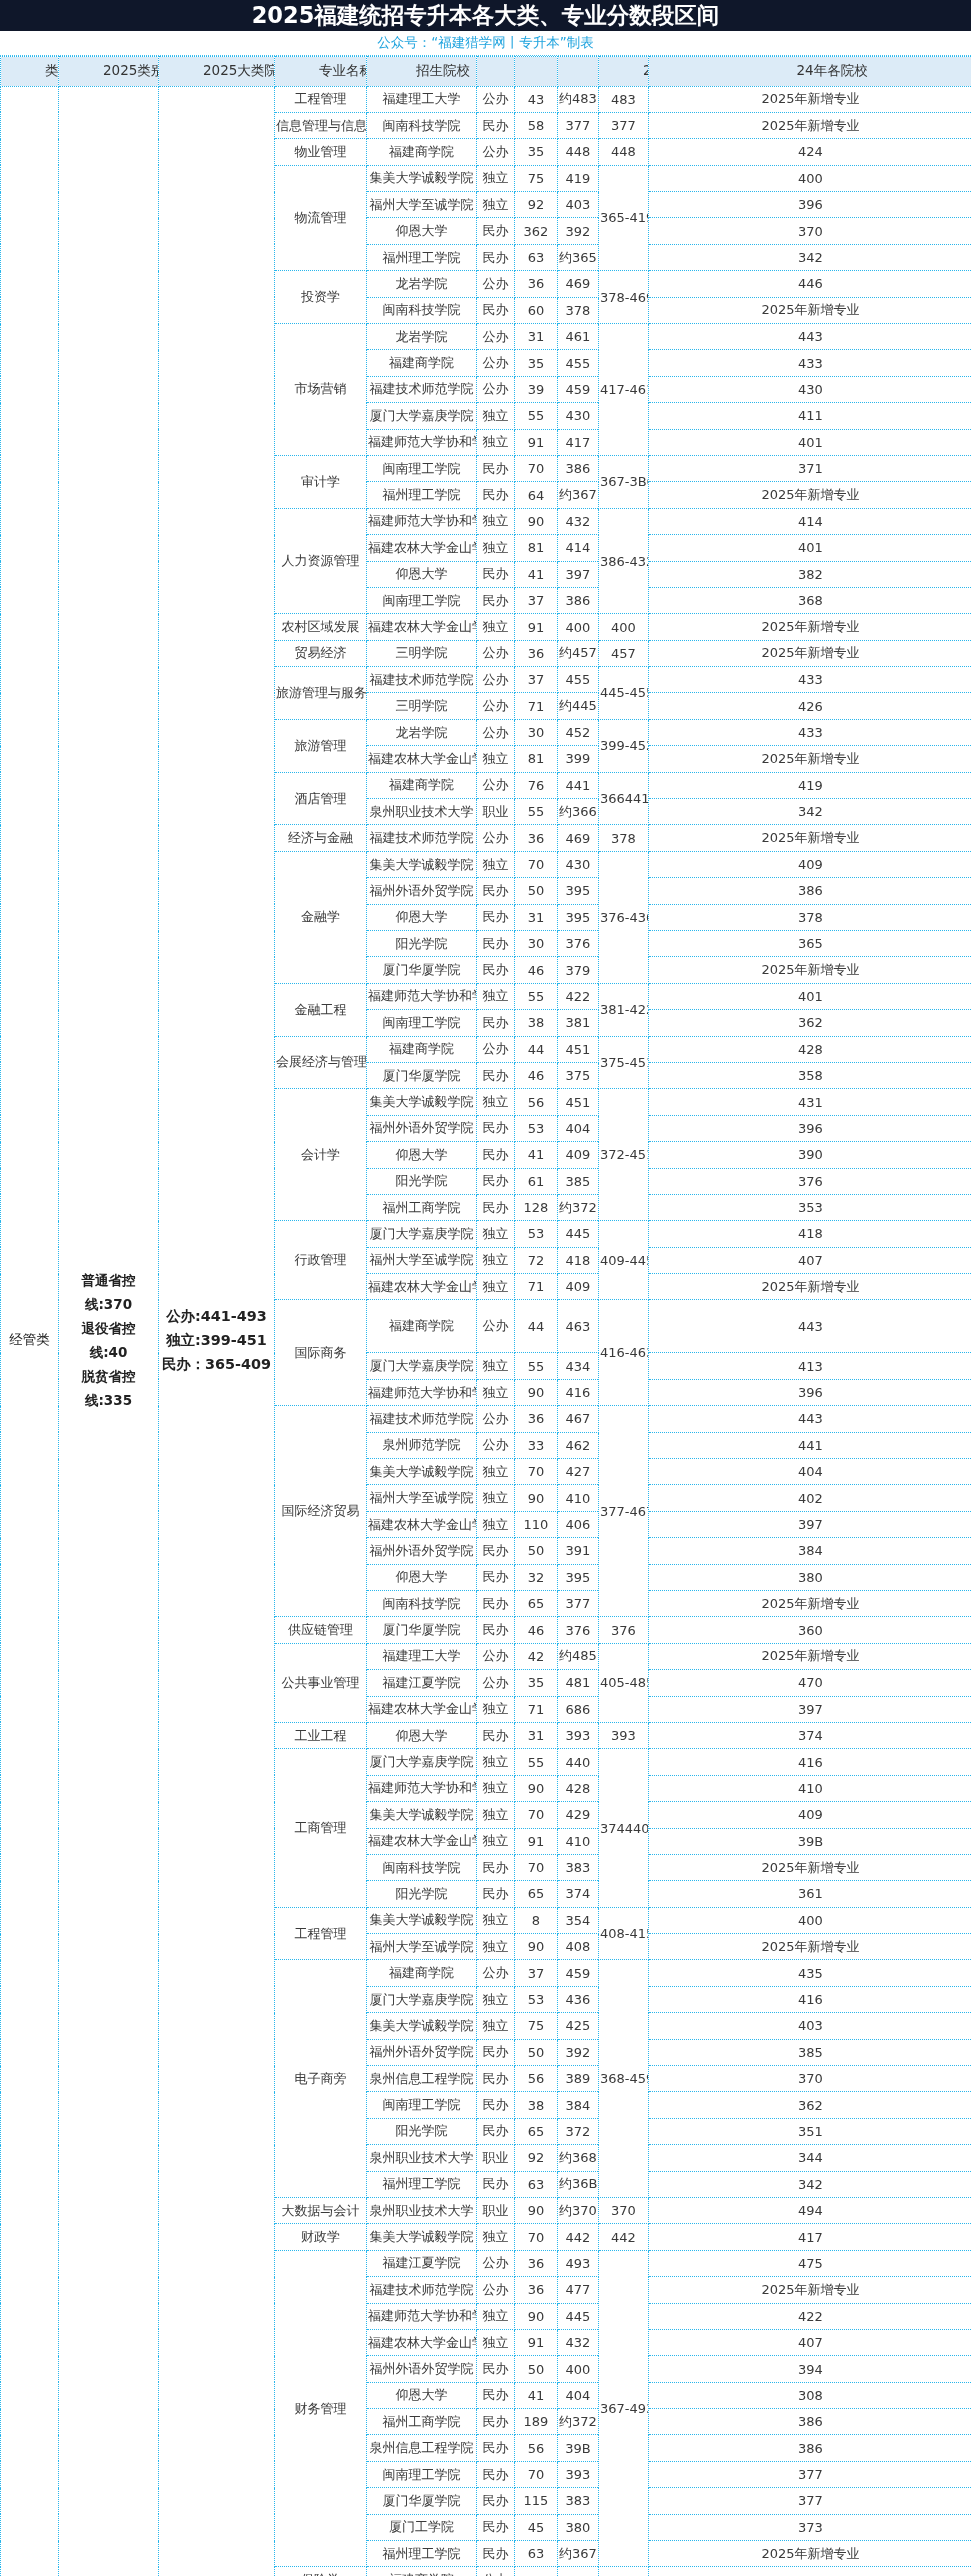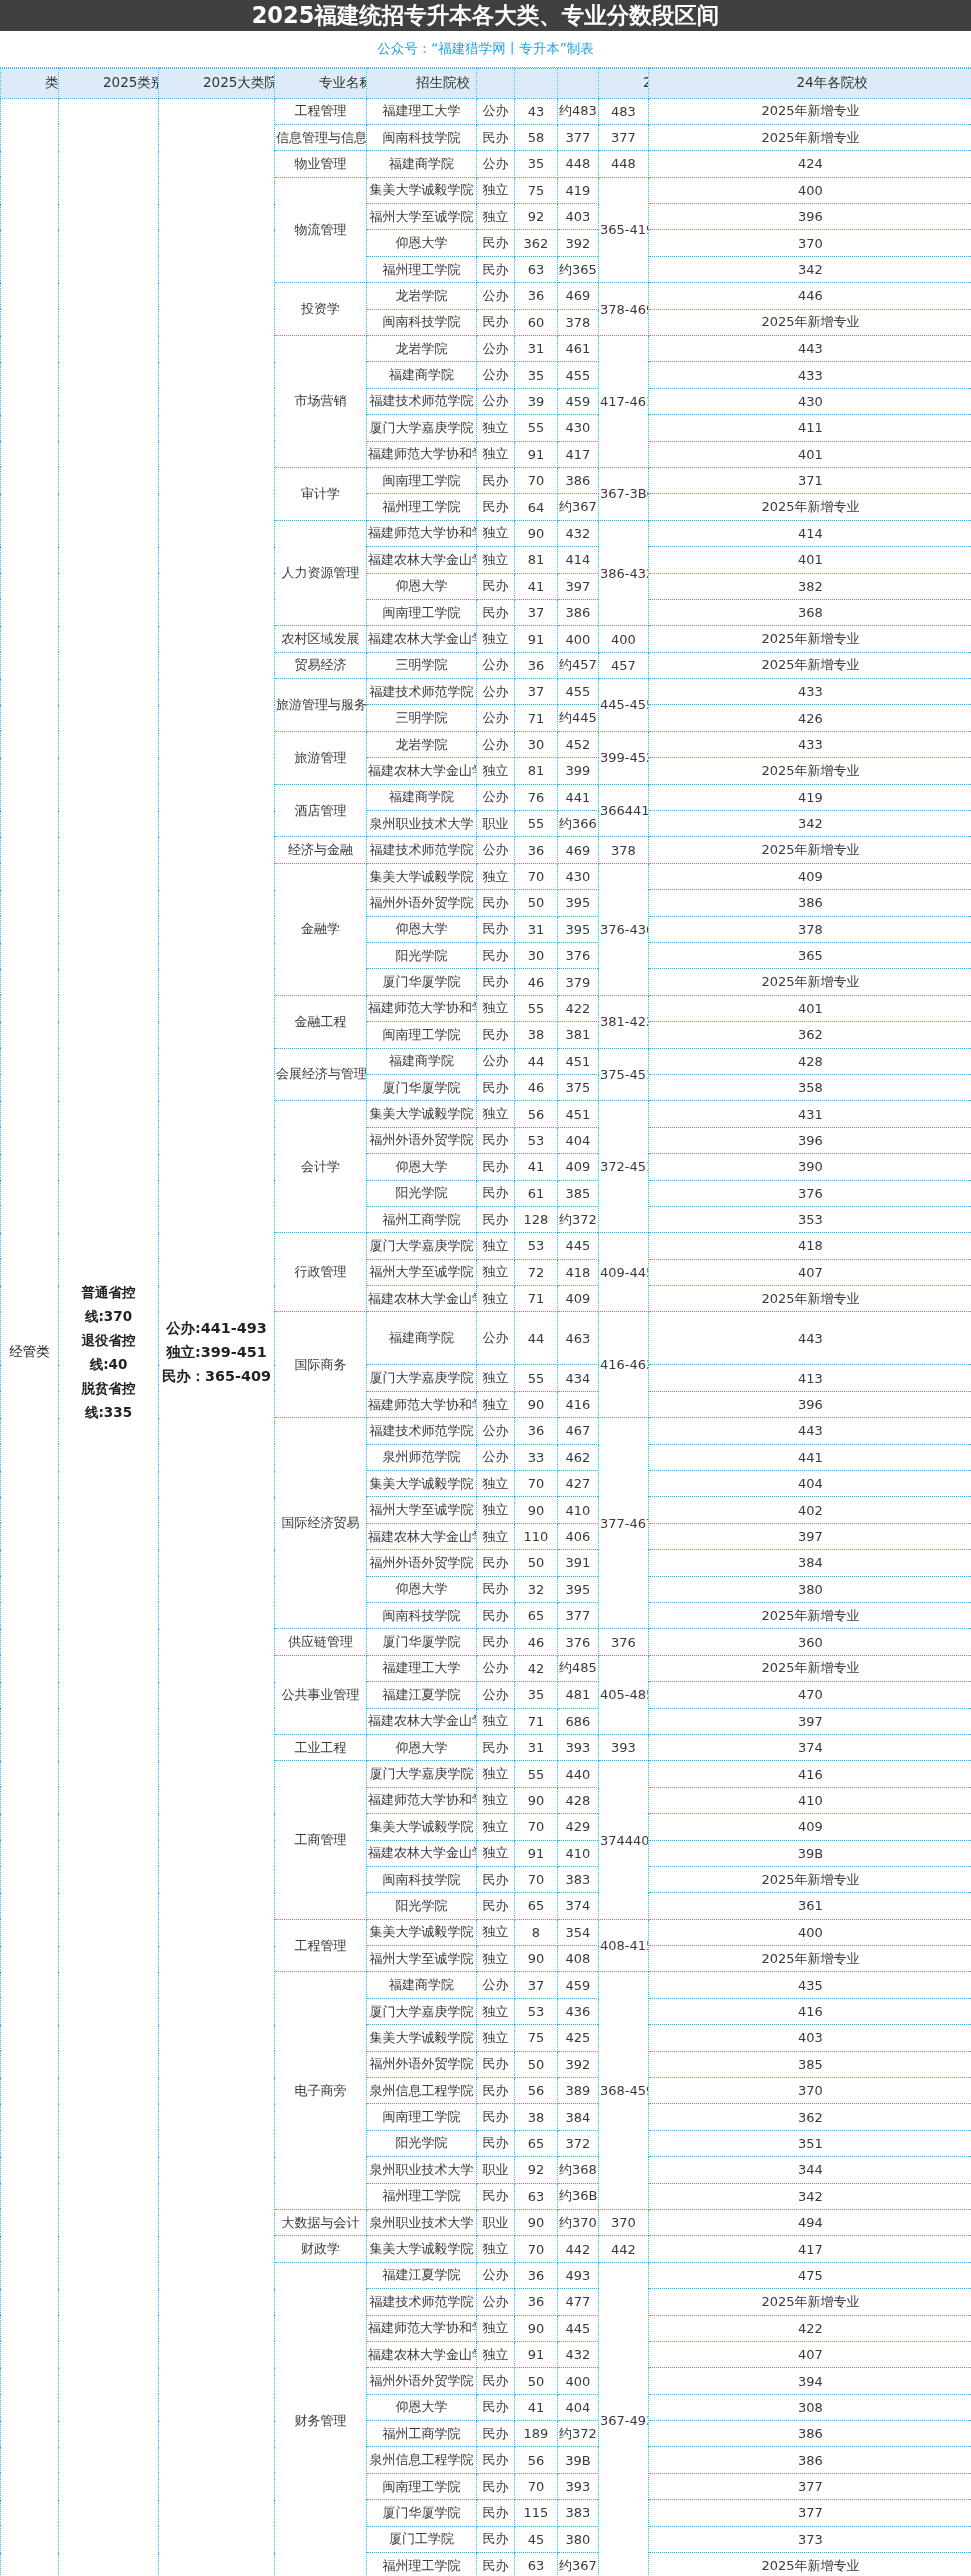--- a/index.html
+++ b/index.html
@@ -1,25 +1,25 @@
 <!DOCTYPE html>
 <html style="font-size:14.4px"><head>
 <meta charset="utf-8">
 <style>
   * { box-sizing: border-box; margin: 0; padding: 0; }
   html, body { width: 971px; height: 2576px; background: #ffffff; overflow: hidden; }
   body { font-family: "DejaVu Sans", "Liberation Sans", sans-serif; color: #333333; }
   .title-bar {
-    height: 31.5px; background: #404040; color: #ffffff;
+    height: 31.5px; background: #0f172a; color: #ffffff;
     display: flex; align-items: center; justify-content: center;
     font-size: 22.5px; font-weight: bold; letter-spacing: 0px;
     border-bottom: 1.8px solid #ffffff;
   }
   .subtitle {
-    height: 36px; color: #1fa3de; font-size: 13.5px;
+    height: 24px; color: #1fa3de; font-size: 13.5px;
     display: flex; align-items: center; justify-content: center;
     border-bottom: 0.9px dotted #3fc0ee;
   }
   table {
     border-collapse: collapse; width: 971px; table-layout: fixed;
     font-size: 13px;
   }
   th, td {
     border: 0.9px dotted #29b6ec;
     text-align: center; vertical-align: middle;

